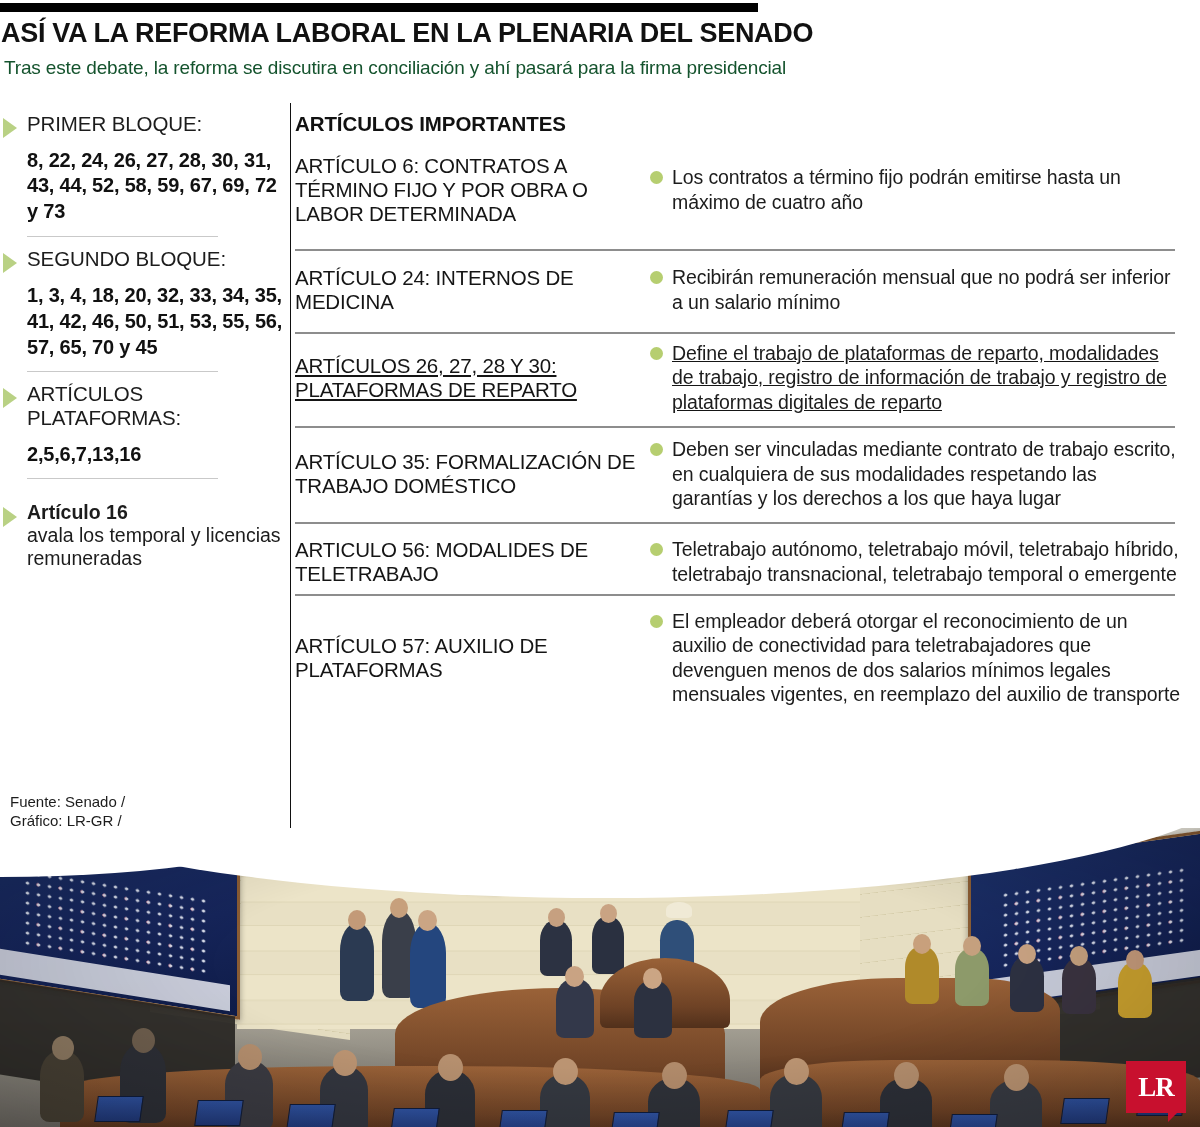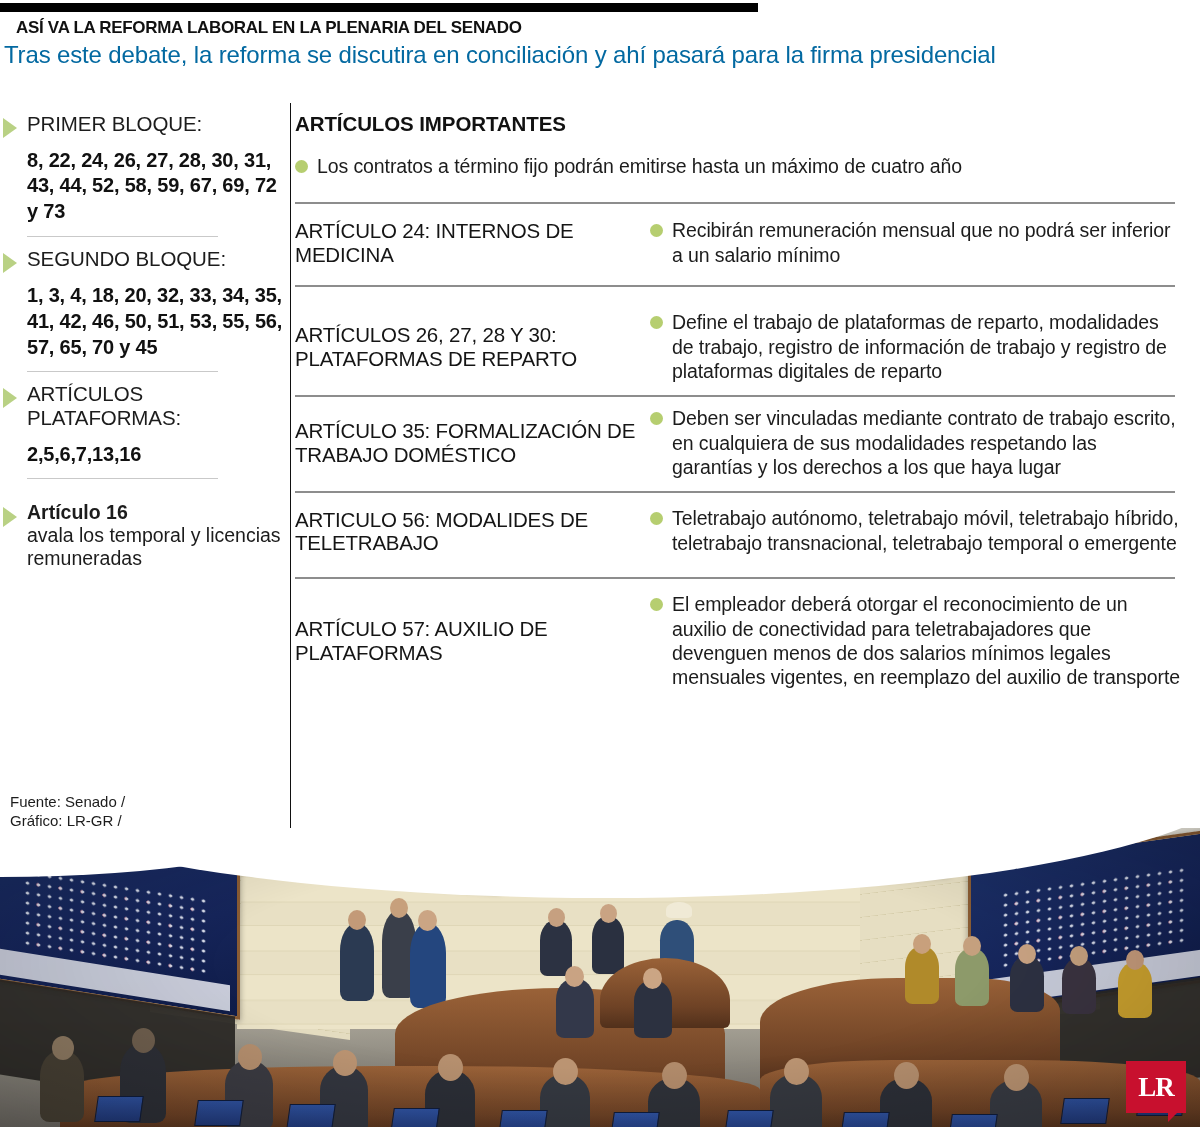--- a/index.html
+++ b/index.html
@@ -11,27 +11,27 @@
     overflow: hidden;
   }
   #page { position: relative; width: 1200px; height: 1127px; background: #fff; }
 
   
   .top-rule {
     position: absolute; left: 0; top: 3px;
     width: 758px; height: 9px; background: #000;
   }
   .headline {
-    position: absolute; left: 16px; top: 18px; width: 1000px;
-    font-size: 17px; font-weight: bold; letter-spacing: -0.3px;
+    position: absolute; left: 1px; top: 18px; width: 1000px;
+    font-size: 27px; font-weight: bold; letter-spacing: -0.3px;
     color: #111; white-space: nowrap;
   }
   .subhead {
-    position: absolute; left: 4px; top: 41px; width: 1060px;
-    font-size: 24px; font-weight: 400; color: #0369a1;
+    position: absolute; left: 4px; top: 57px; width: 1060px;
+    font-size: 19px; font-weight: 400; color: #14532d;
     letter-spacing: -0.15px; white-space: nowrap;
   }
 
   
   .vdivider {
     position: absolute; left: 290px; top: 103px;
     width: 1px; height: 725px; background: #111;
   }
 
   
@@ -81,23 +81,23 @@
     flex: 1; position: relative; padding-left: 22px;
     font-size: 19.5px; line-height: 1.25; color: #1c1c1c;
     letter-spacing: -0.1px;
   }
   .bullet {
     position: absolute; left: 0; top: 6px;
     width: 13px; height: 13px; border-radius: 50%; background: #b6ce70;
   }
   .r1 { padding: 10px 0 24px; }
   .r2 { padding: 14px 0 18px; }
-  .r3 { padding: 23px 0 12px; }
+  .r3 { padding: 7px 0 12px; text-decoration: underline; }
   .r4 { padding: 9px 0 12px; }
-  .r5 { padding: 13px 0 22px; align-items: flex-end; }
+  .r5 { padding: 13px 0 8px; }
   .r6 { padding: 13px 0 10px; }
 
   
   .photo {
     position: absolute; left: 0; top: 828px; width: 1200px; height: 299px;
     overflow: hidden;
   }
   .ph-base {
     position: absolute; inset: 0;
     background:
@@ -254,20 +254,21 @@
   </div>
 
   <div class="source" style="white-space: pre-line;">Fuente: Senado /
 Gráfico: LR-GR /
 Foto: Colprensa</div>
 
   <div class="right-col">
     <div class="rtitle">ARTÍCULOS IMPORTANTES</div>
 
     <div class="row r1">
+      <div class="row-art">ARTÍCULO 6: CONTRATOS A TÉRMINO FIJO Y POR OBRA O LABOR DETERMINADA</div>
       <div class="row-desc"><span class="bullet"></span><span>Los contratos a término fijo podrán emitirse hasta un máximo de cuatro año</span></div>
     </div>
     <div class="rsep"></div>
 
     <div class="row r2">
       <div class="row-art">ARTÍCULO 24: INTERNOS DE MEDICINA</div>
       <div class="row-desc"><span class="bullet"></span><span>Recibirán remuneración mensual que no podrá ser inferior a un salario mínimo</span></div>
     </div>
     <div class="rsep"></div>
 

